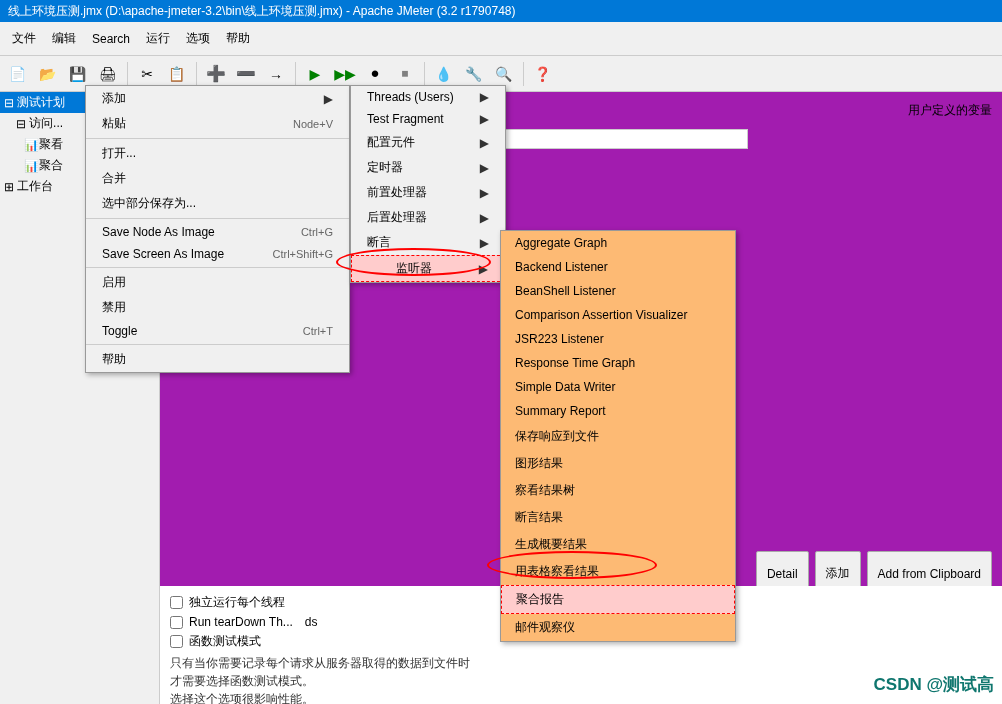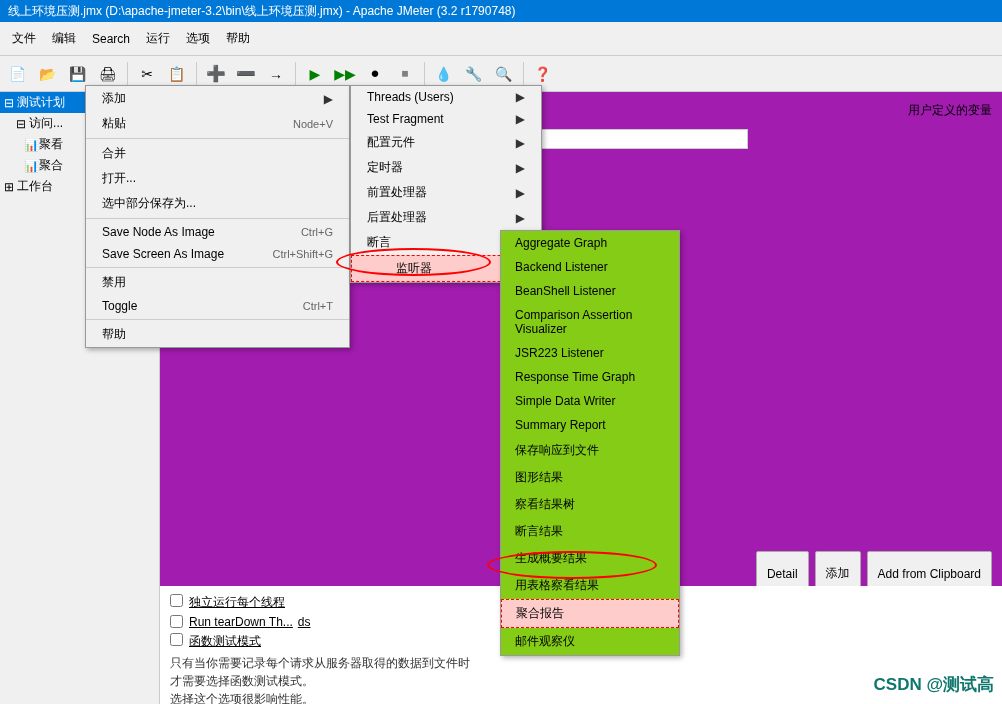--- a/index.html
+++ b/index.html
@@ -121,24 +121,23 @@
     .bottom-section {
       position: absolute;
       bottom: 0;
       left: 0;
       right: 0;
       padding: 8px 10px;
       background: white;
     }
     .checkbox-row {
       display: flex;
-      align-items: flex-start;
+      align-items: center;
       margin-bottom: 4px;
       font-size: 12px;
-      text-decoration: underline;
     }
     .checkbox-row input { margin-right: 6px; }
     .description-text {
       font-size: 12px;
       color: #333;
       margin-top: 4px;
       line-height: 1.5;
     }
 
     
@@ -193,34 +192,34 @@
       height: 1px;
       background: #ccc;
       margin: 2px 0;
     }
 
     
     .context-menu-2 {
       position: absolute;
       left: 350px;
       top: 85px;
-      width: 192px;
+      width: 156px;
       background: #f0f0f0;
       border: 1px solid #999;
       box-shadow: 2px 2px 5px rgba(0,0,0,0.3);
       z-index: 101;
     }
 
     
     .context-menu-3 {
       position: absolute;
       left: 500px;
       top: 230px;
-      width: 180px;
-      background: #84cc16;
+      width: 236px;
+      background: #fdba74;
       border: 1px solid #999;
       box-shadow: 2px 2px 5px rgba(0,0,0,0.3);
       z-index: 102;
     }
     .ctx3-item {
       padding: 5px 14px;
       cursor: pointer;
       font-size: 12px;
     }
     .ctx3-item.highlighted {
@@ -332,21 +331,21 @@
     </div>
 
     <div class="bottom-section">
       <div class="checkbox-row">
         <input type="checkbox" style="">
         <span>独立运行每个线程</span>
       </div>
       <div class="checkbox-row">
         <input type="checkbox" style="">
         <span>Run tearDown Th...</span>
-        <span style="margin-left:5px;">ds</span>
+        <span style="margin-left:12px;">ds</span>
       </div>
       <div class="checkbox-row">
         <input type="checkbox" style="">
         <span>函数测试模式</span>
       </div>
       <div class="description-text">
         <div>只有当你需要记录每个请求从服务器取得的数据到文件时</div>
         <div>才需要选择函数测试模式。</div>
         <div>选择这个选项很影响性能。</div>
       </div>
@@ -358,39 +357,42 @@
   <div class="ctx-item">
     <span class="ctx-item-text">添加</span>
     <span class="arrow">▶</span>
   </div>
   <div class="ctx-item">
     <span class="ctx-item-text">粘贴</span>
     <span class="shortcut">Node+V</span>
   </div>
   <div class="ctx-sep"></div>
   <div class="ctx-item">
+    <span class="ctx-item-text">打开...</span>
+  </div>
+  <div class="ctx-item">
     <span class="ctx-item-text">合并</span>
-  </div>
-  <div class="ctx-item">
-    <span class="ctx-item-text">打开...</span>
   </div>
   <div class="ctx-item">
     <span class="ctx-item-text">选中部分保存为...</span>
   </div>
   <div class="ctx-sep"></div>
   <div class="ctx-item">
     <span class="ctx-item-text">Save Node As Image</span>
     <span class="shortcut">Ctrl+G</span>
   </div>
   <div class="ctx-item">
     <span class="ctx-item-text">Save Screen As Image</span>
     <span class="shortcut">Ctrl+Shift+G</span>
   </div>
   <div class="ctx-sep"></div>
   <div class="ctx-item">
+    <span class="ctx-item-text">启用</span>
+  </div>
+  <div class="ctx-item">
     <span class="ctx-item-text">禁用</span>
   </div>
   <div class="ctx-item">
     <span class="ctx-item-text">Toggle</span>
     <span class="shortcut">Ctrl+T</span>
   </div>
   <div class="ctx-sep"></div>
   <div class="ctx-item">
     <span class="ctx-item-text">帮助</span>
   </div>

